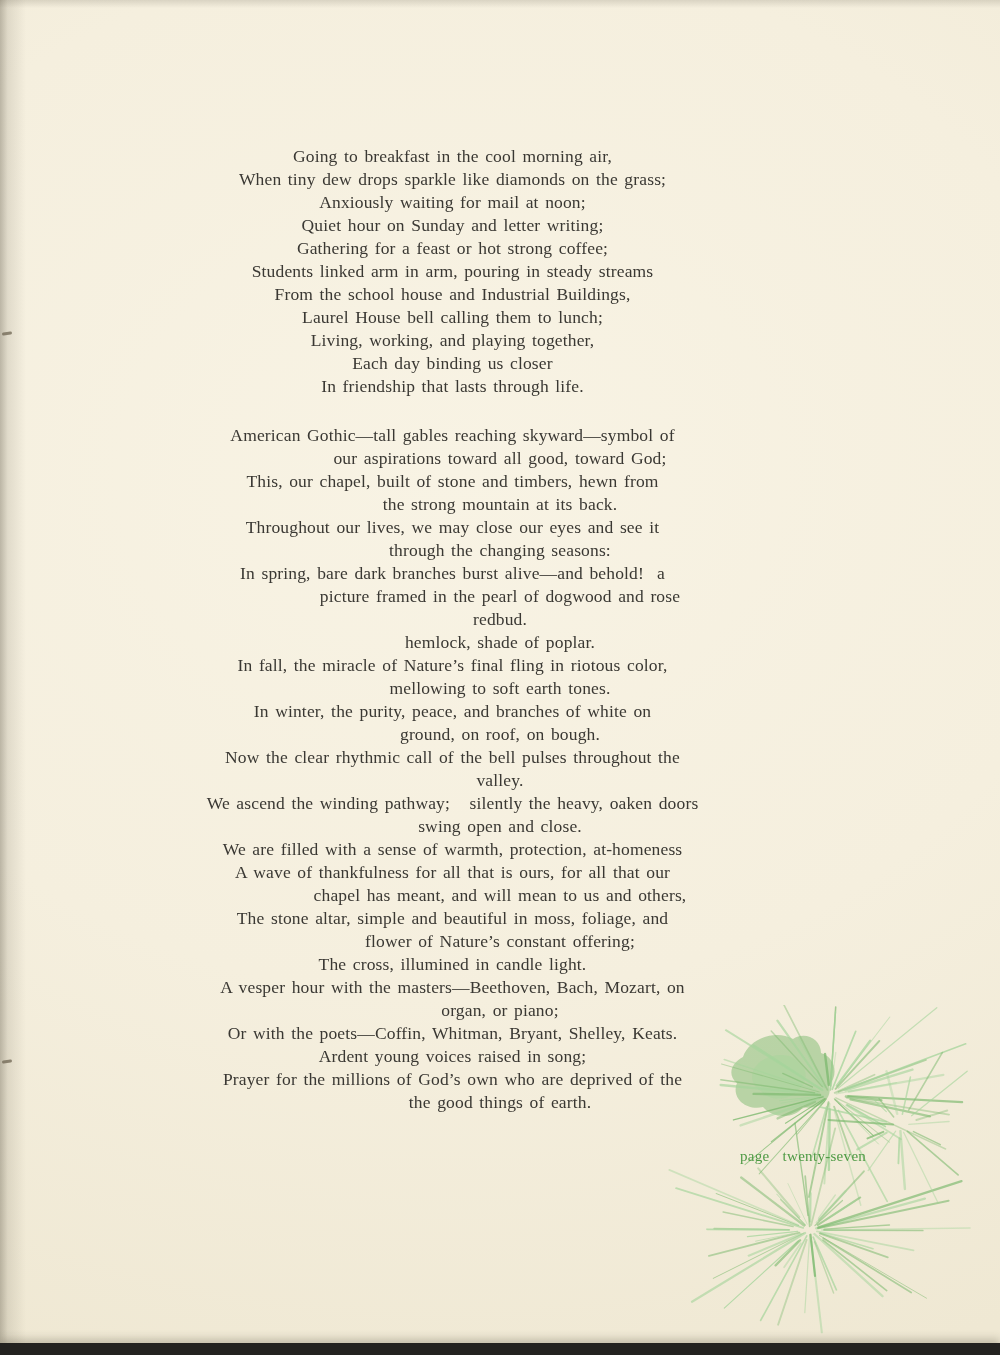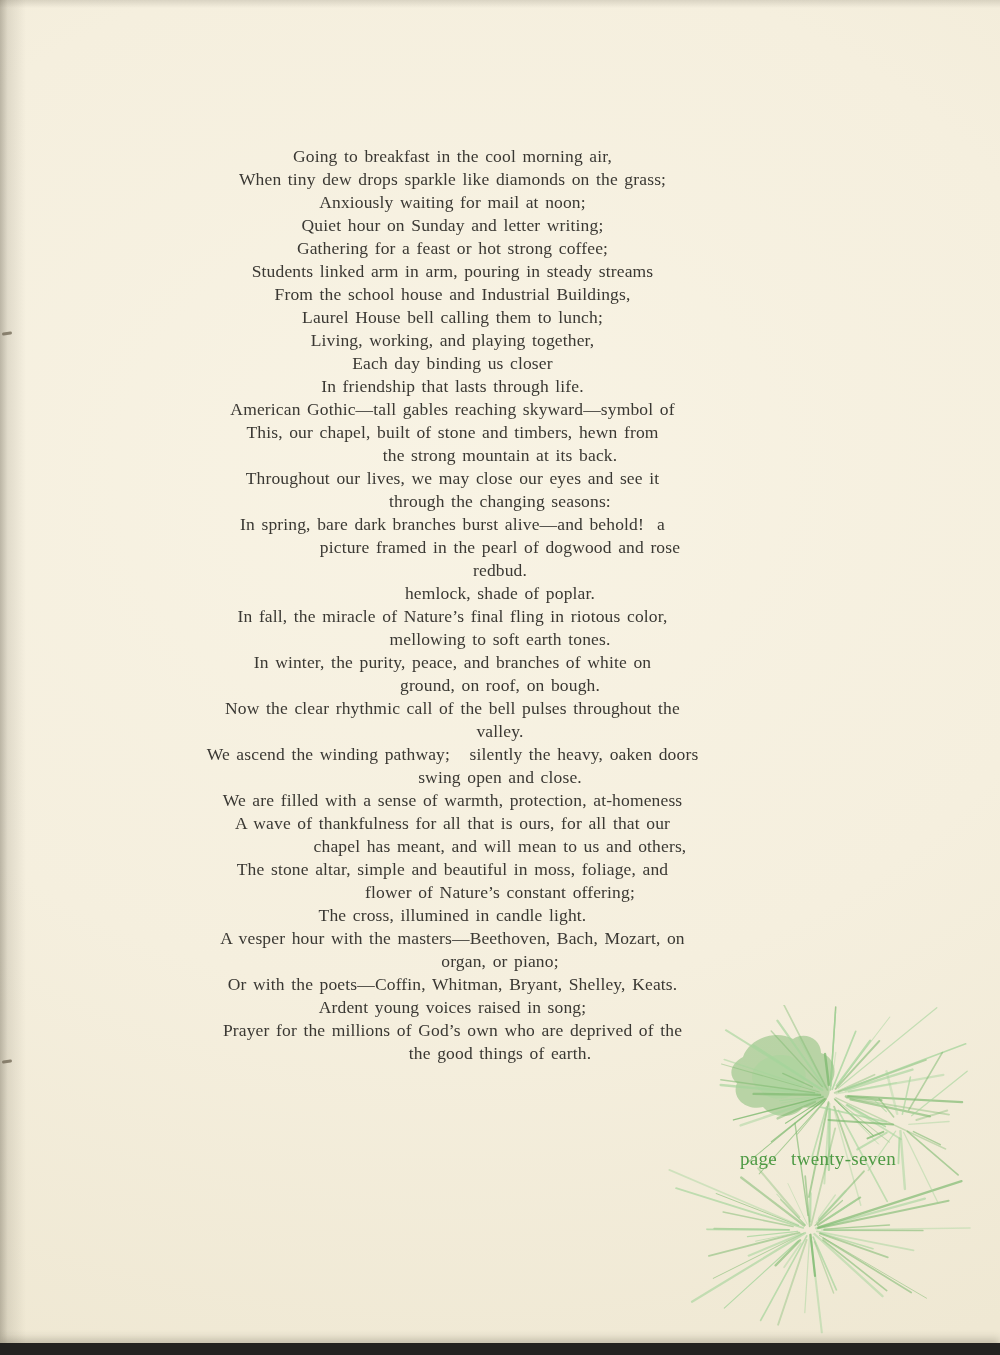--- a/index.html
+++ b/index.html
@@ -40,29 +40,29 @@
     color: var(--ink, #3a3833);
     font-size: 17.5px; line-height: 23px;
   }
   .line {
     white-space: pre-wrap;
     word-spacing: 2px;
     letter-spacing: 0.15px;
     text-align: center;
   }
   .line.indent { padding-left: 95px; }
-  #stanza2 { }
+  #stanza2 { margin-top: 26px; }
   .stamp {
     position: absolute; left: 645px; top: 1005px; width: 345px; height: 330px;
     pointer-events: none;
   }
   .stamp svg { position: absolute; left: 0; top: 0; }
   .page-footer {
     position: absolute; left: 740px; top: 1148px;
-    font-size: 19px; color: var(--green-dark, #4e9a44);
+    font-size: 15px; color: var(--green-dark, #4e9a44);
     word-spacing: 9px; letter-spacing: 0.3px;
     z-index: 3;
   }
 </style>
 </head>
 <body>
 
 <div class="page">
   <div class="left-edge-shadow"></div>
   <div class="top-edge-shadow"></div>
@@ -78,20 +78,21 @@
         <div class="line">Gathering for a feast or hot strong coffee;</div>
         <div class="line">Students linked arm in arm, pouring in steady streams</div>
         <div class="line">From the school house and Industrial Buildings,</div>
         <div class="line">Laurel House bell calling them to lunch;</div>
         <div class="line">Living, working, and playing together,</div>
         <div class="line">Each day binding us closer</div>
         <div class="line">In friendship that lasts through life.</div>
       </div>
     <div class="stanza" id="stanza2">
         <div class="line">American Gothic—tall gables reaching skyward—symbol of</div>
+        <div class="line indent">our aspirations toward all good, toward God;</div>
         <div class="line">This, our chapel, built of stone and timbers, hewn from</div>
         <div class="line indent">the strong mountain at its back.</div>
         <div class="line">Throughout our lives, we may close our eyes and see it</div>
         <div class="line indent">through the changing seasons:</div>
         <div class="line">In spring, bare dark branches burst alive—and behold!  a</div>
         <div class="line indent">picture framed in the pearl of dogwood and rose</div>
         <div class="line indent">redbud.</div>
         <div class="line indent">hemlock, shade of poplar.</div>
         <div class="line">In fall, the miracle of Nature’s final fling in riotous color,</div>
         <div class="line indent">mellowing to soft earth tones.</div>

